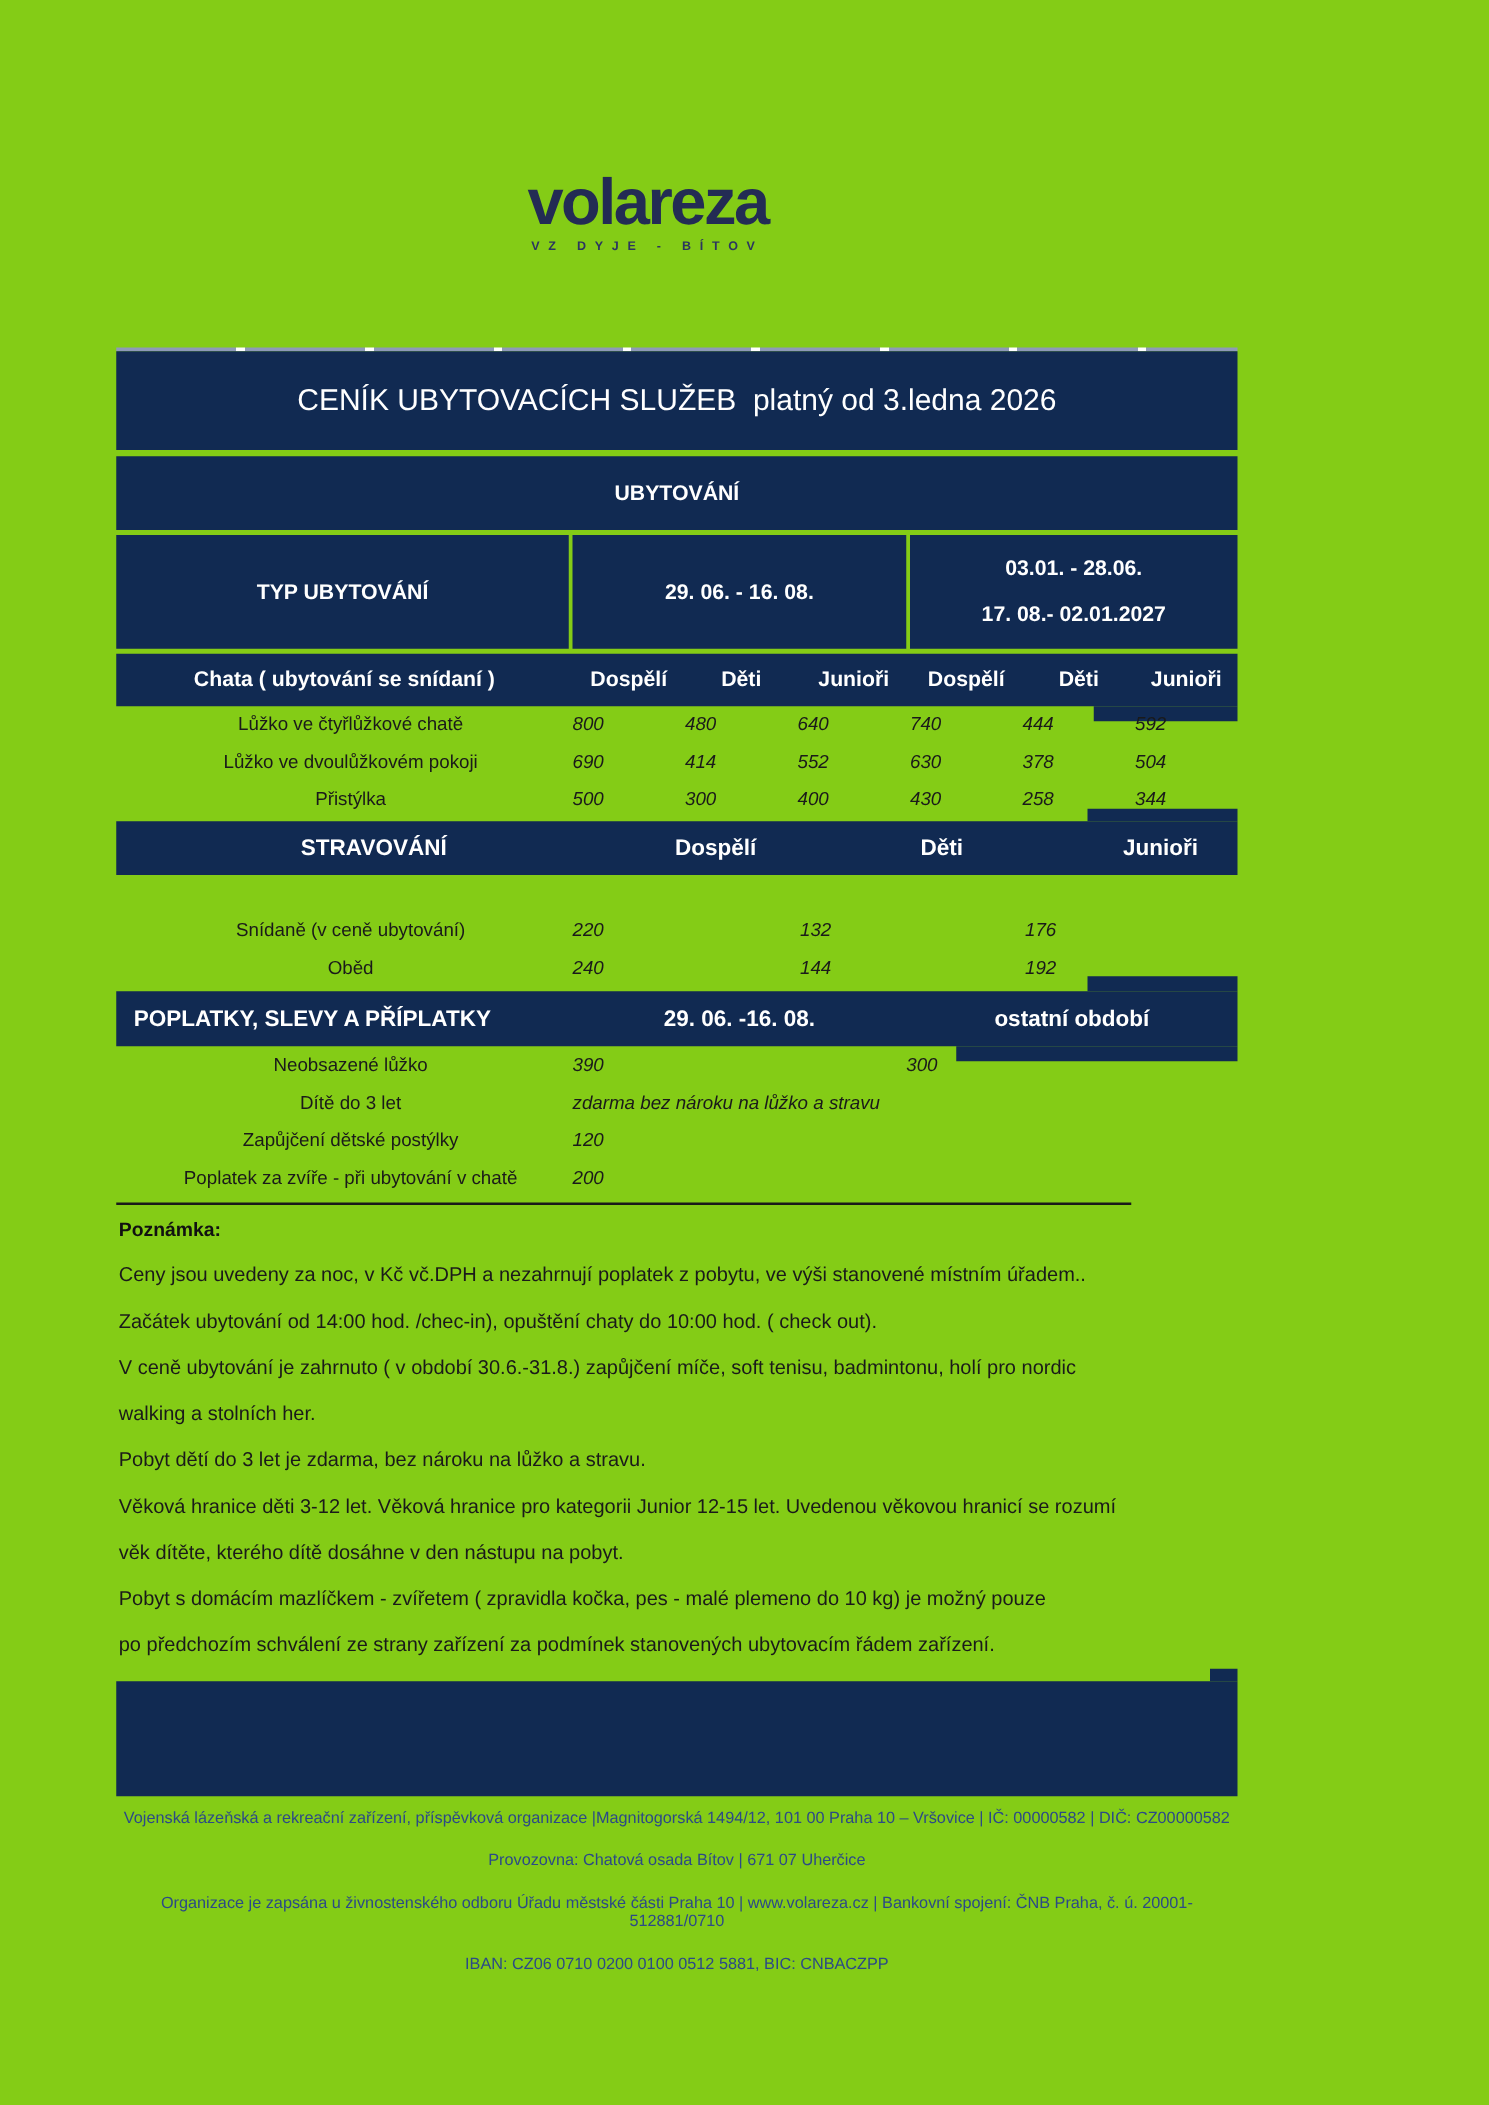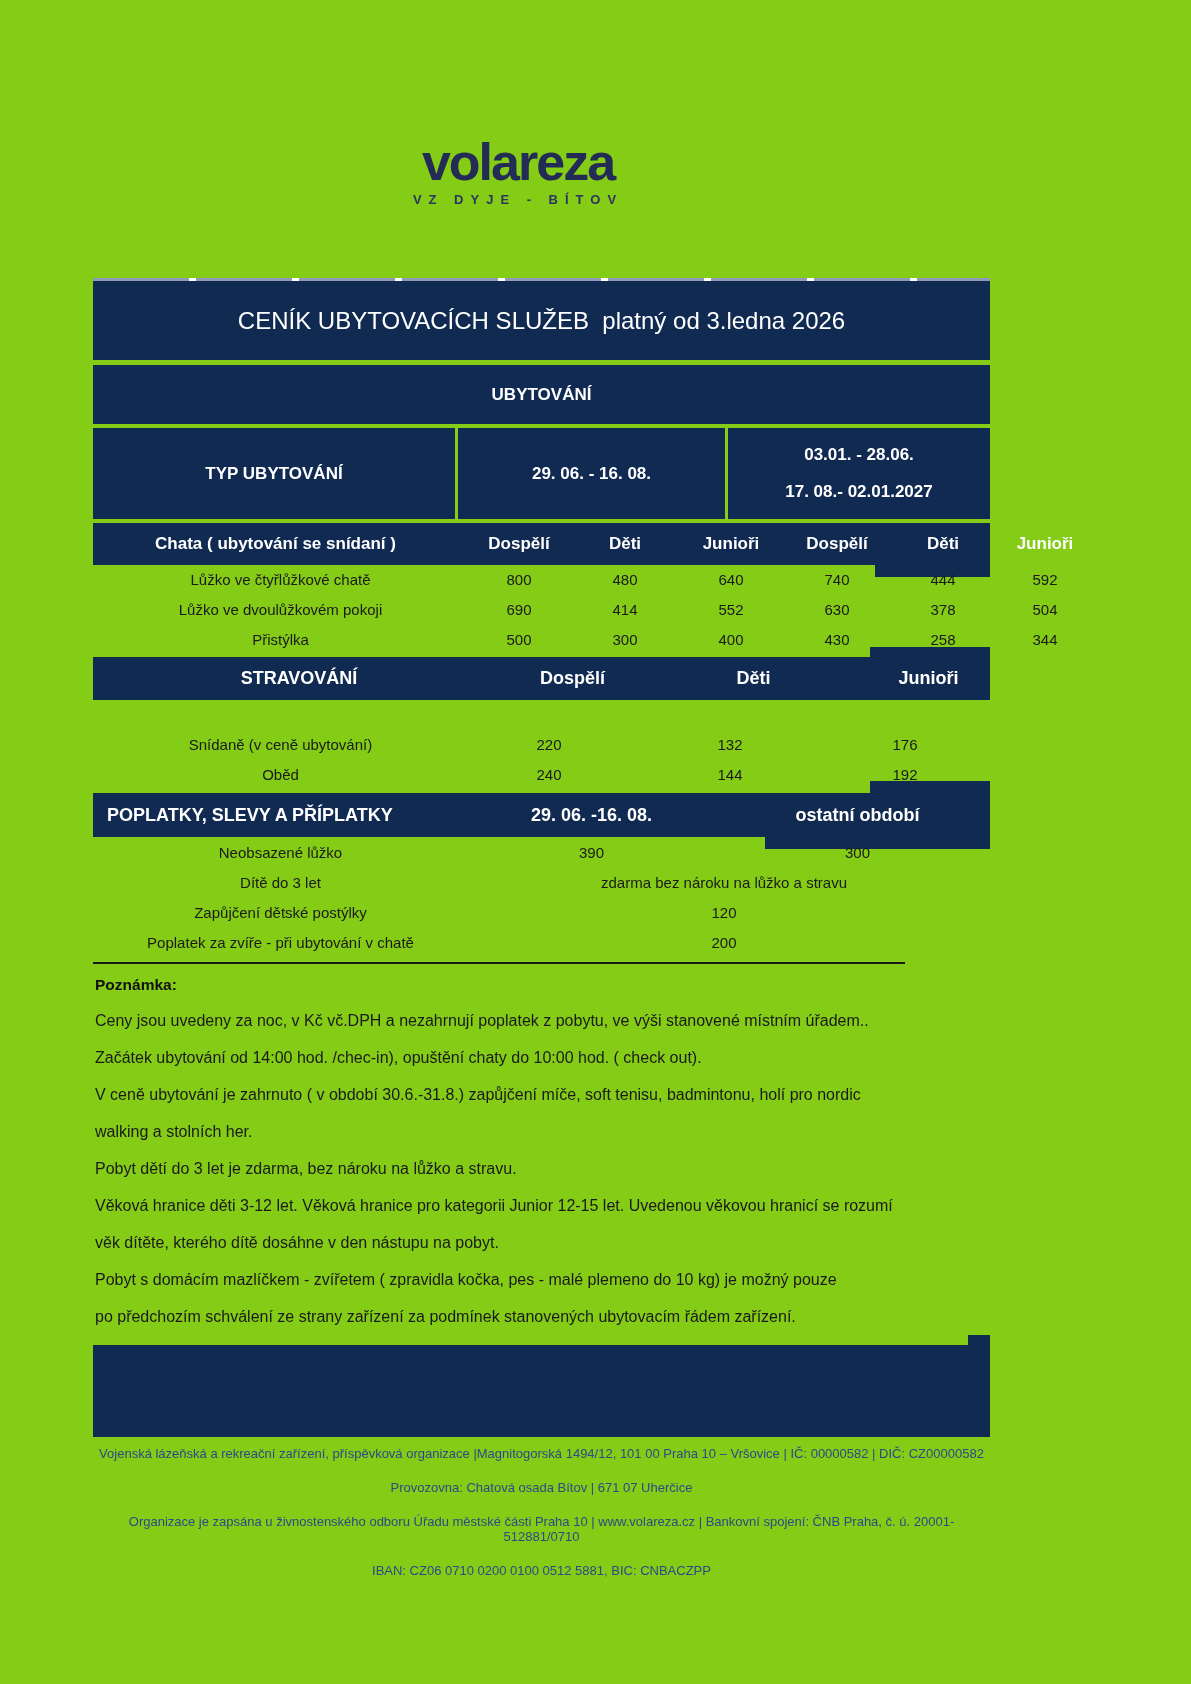--- a/index.html
+++ b/index.html
@@ -3,56 +3,56 @@
 <meta charset="utf-8">
 <style>
   html,body { margin:0; padding:0; background:#ffffff; }
   .page {
     position:relative; width:1191px; height:1684px; background:#84cc16;
     font-family:"Liberation Sans", sans-serif; color:#111; overflow:hidden;
   }
   
   .logo { position:absolute; left:398px; top:136px; width:240px; text-align:center; }
   .brand { font-size:52px; font-weight:bold; color:#232c54; letter-spacing:-2px; line-height:1; }
-  .brand-sub { margin-top:4px; font-size:13px; font-weight:bold; letter-spacing:7px; color:#2c3560;text-align:center; }
+  .brand-sub { margin-top:4px; font-size:10px; font-weight:bold; letter-spacing:7px; color:#2c3560;text-align:center; }
 
   
   .navy { background:#112a52; color:#ffffff; }
 
   .dash-line { position:absolute; top:278px; left:93px; width:897px; height:3px;
     background:repeating-linear-gradient(90deg,#8e9ab8 0 96px,#ffffff 96px 103px); }
 
   .title-band { position:absolute; top:281px; left:93px; width:897px; height:79px;
     display:flex; align-items:center; justify-content:center; }
   .title-band .t { font-size:24px; font-weight:normal; white-space:pre-wrap; }
 
   .ubytovani-band { position:absolute; top:365px; left:93px; width:897px; height:59px;
     display:flex; align-items:center; justify-content:center; font-size:17px; font-weight:bold; }
 
   .header-row { position:absolute; top:428px; left:93px; width:897px; height:91px;
     display:grid; grid-template-columns:362px 267px 262px; column-gap:3px; }
   .header-row .cell { background:#112a52; color:#fff; font-weight:bold; font-size:17px;
     display:flex; align-items:center; justify-content:center; }
   .header-row .cell.two { flex-direction:column; justify-content:space-evenly; }
 
-  .grid7 { display:grid; grid-template-columns:365px 90px 90px 90px 90px 90px 82px;gap:16px; }
+  .grid7 { display:grid; grid-template-columns:365px 90px 90px 90px 90px 90px 82px; }
   .grid4 { display:grid; grid-template-columns:365px 182px 180px 170px; }
   .grid3 { display:grid; grid-template-columns:365px 267px 265px; }
   .grid2 { display:grid; grid-template-columns:365px 532px; }
 
   .chata-band { position:absolute; top:523px; left:93px; width:897px; height:42px;
     font-weight:bold; font-size:17px; }
   .chata-band > div { display:flex; align-items:center; justify-content:center; }
   .chata-band::after { content:""; position:absolute; right:0; bottom:-12px; width:115px; height:12px; background:#112a52; }
 
   .rows { position:absolute; left:93px; width:897px; }
   .price-rows { top:565px; }
   .row30 { height:30px; line-height:30px; font-size:15px; color:#1a1a1a; }
   .row30 .lbl { padding-left:10px; text-align:center; }
-  .row30 .num { text-align:center; }
+  .row30 .num { text-align:left;font-style:italic; }
 
   .strav-band { position:absolute; top:657px; left:93px; width:897px; height:43px;
     font-weight:bold; font-size:18px; }
   .strav-band > div { display:flex; align-items:center; justify-content:center;padding-left:47px; }
   .strav-band::before { content:""; position:absolute; right:0; top:-10px; width:120px; height:10px; background:#112a52; }
   .meal-rows { top:700px;margin-top:30px; }
 
   .fee-band { position:absolute; top:793px; left:93px; width:897px; height:44px;
     font-weight:bold; font-size:18px; }
   .fee-band > div { display:flex; align-items:center; justify-content:center; }

